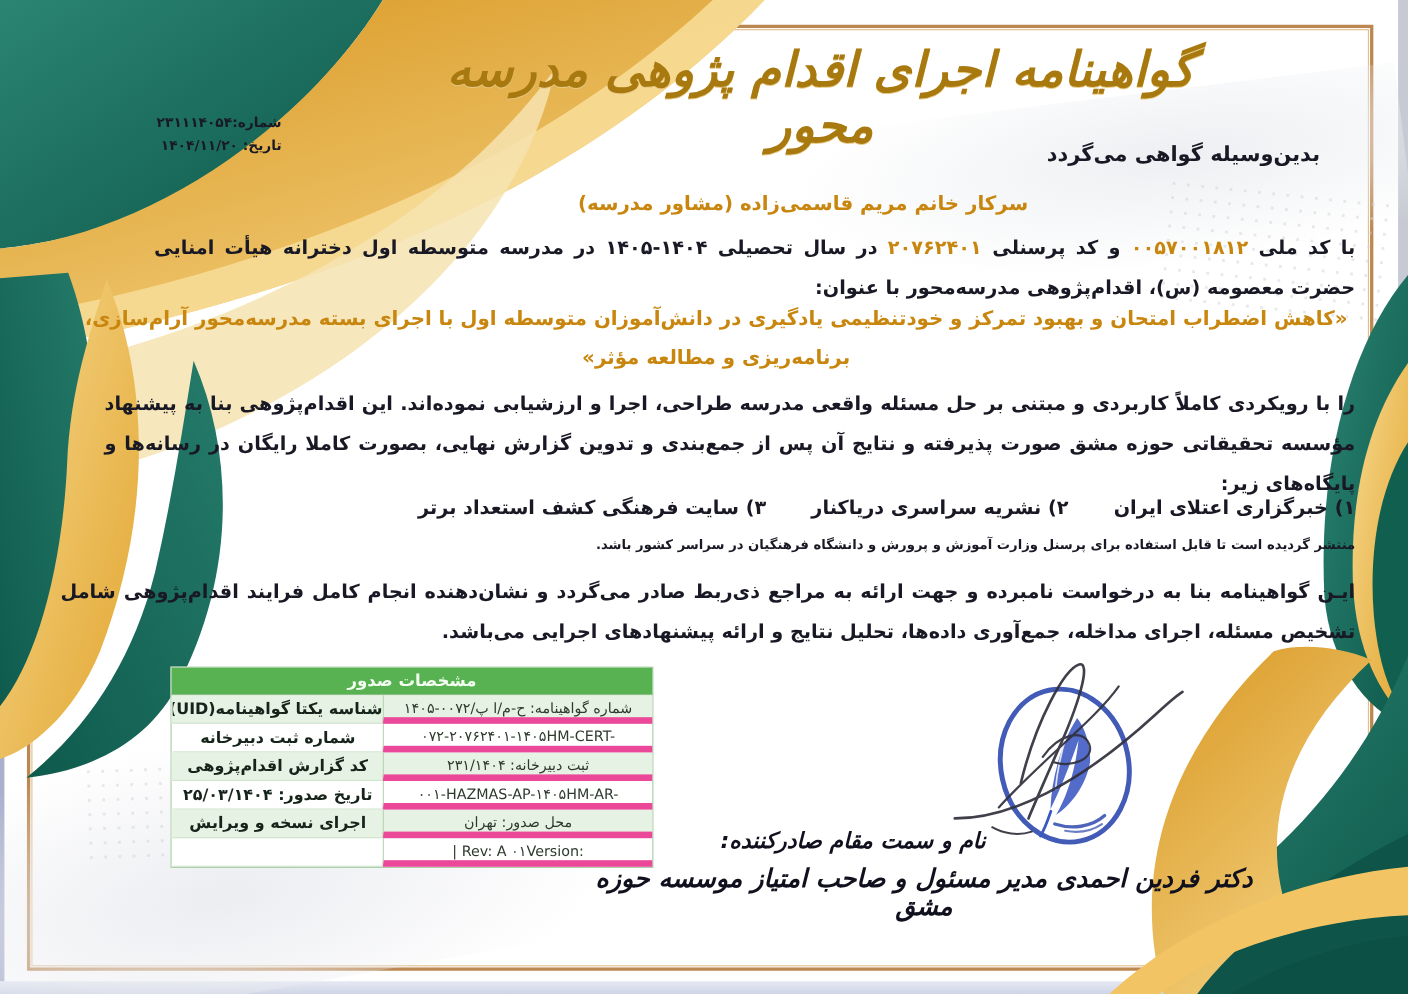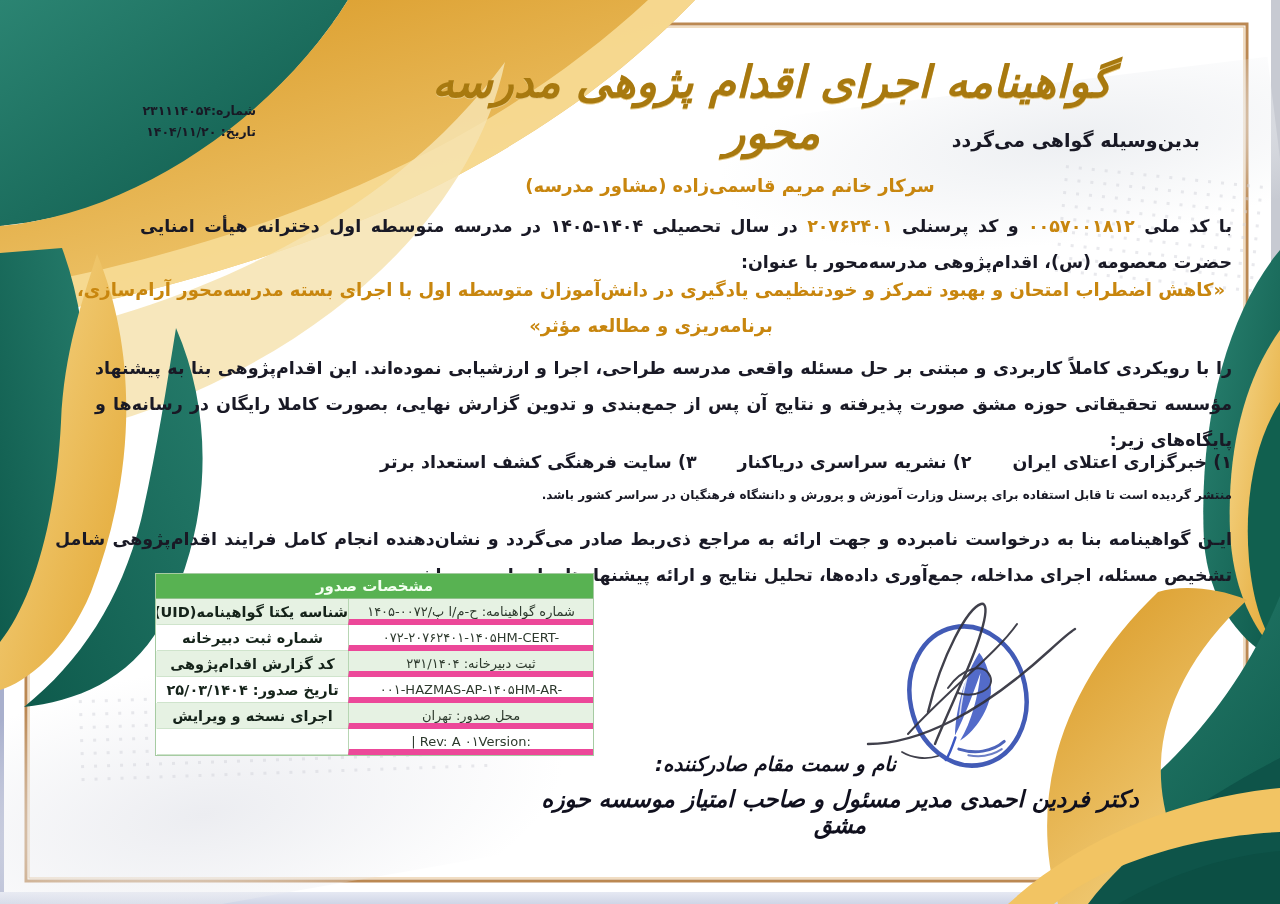--- a/index.html
+++ b/index.html
@@ -13,34 +13,34 @@
   
   #deco{position:absolute;left:0;top:0;z-index:1;pointer-events:none;}
   
   .dots{position:absolute;z-index:2;pointer-events:none;opacity:.5;
         background-image:radial-gradient(#d2d3da 1.5px,transparent 1.7px);
         background-size:13px 13px;}
   .swoosh{position:absolute;z-index:2;pointer-events:none;}
   
   .txt{position:absolute;z-index:3;direction:rtl;color:#191925;}
   .meta{left:116px;top:100px;width:140px;text-align:right;font-size:12.5px;font-weight:bold;line-height:21px;}
-  .title{left:402px;top:38px;width:740px;text-align:center;font-size:44px;font-weight:bold;font-style:italic;
-         color:#a8790f;text-shadow:0 1px 0 #e7c985;letter-spacing:-1px;margin-top:18px;}
+  .title{left:376px;top:38px;width:740px;text-align:center;font-size:44px;font-weight:bold;font-style:italic;
+         color:#a8790f;text-shadow:0 1px 0 #e7c985;letter-spacing:-1px;}
   .intro{right:80px;top:129px;font-size:19px;font-weight:bold;}
   .recipient{left:230px;top:175px;width:1000px;text-align:center;font-size:18px;font-weight:bold;color:#c8860e;}
   .p1{left:140px;right:48px;top:208px;text-align:justify;font-size:17.5px;font-weight:bold;line-height:36px;}
   .goldtxt{color:#c8860e;}
   .quote{left:70px;right:48px;top:272px;text-align:center;font-size:18px;font-weight:bold;color:#c8860e;line-height:36px;}
   .p2{left:95px;right:48px;top:350px;text-align:justify;font-size:17.5px;font-weight:bold;line-height:36px;}
   .list-row{left:380px;right:48px;top:452px;display:flex;justify-content:space-between;
             font-size:17.5px;font-weight:bold;}
   .p2b{left:150px;right:48px;top:488px;text-align:right;font-size:12px;font-weight:bold;}
   .p3{left:55px;right:48px;top:521px;text-align:justify;font-size:17.5px;font-weight:bold;line-height:36px;}
   
-  .spec-table{position:absolute;z-index:3;left:155px;top:573px;width:437px;direction:rtl;
+  .spec-table{position:absolute;z-index:3;left:155px;top:606px;width:437px;direction:rtl;
               border:1px solid #a6cba2;background:#fff;font-weight:bold;}
   .spec-head{background:#58b252;color:#f3fff0;text-align:center;font-size:15px;font-weight:bold;
              height:24px;line-height:24px;border-bottom:1px solid #8fbf8b;}
   .spec-row{display:grid;grid-template-columns:245px 191px;height:26px;line-height:26px;}
   .spec-row.alt{background:#e6f2e3;}
   .spec-cell{overflow:hidden;white-space:nowrap;}
   .spec-value{font-size:13px;font-weight:normal;color:#2e3a2e;text-align:center;
               border-left:1px solid #b7d6b3;border-bottom:6px solid #ec4899;}
   .spec-value.cell-ltr{direction:ltr;}
   .spec-label{font-size:14.5px;color:#15231a;text-align:center;border-bottom:1px solid #cfe4cc;}

